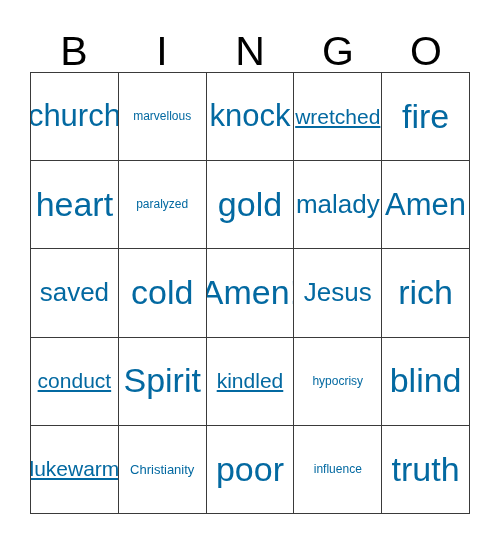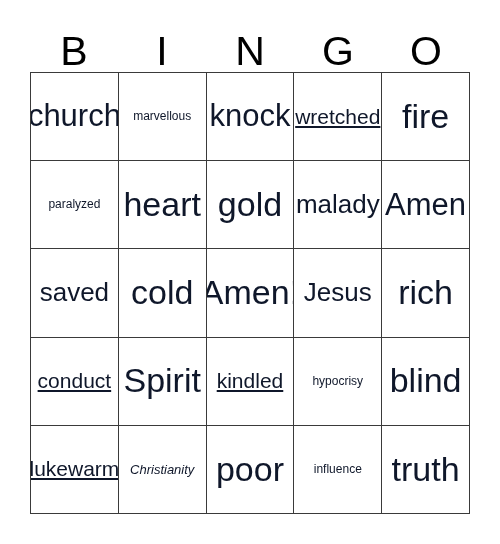--- a/index.html
+++ b/index.html
@@ -66,31 +66,31 @@
     align-items: center;
     justify-content: center;
     overflow: hidden;
     background: #ffffff;
   }
   .cell-text {
     display: block;
     text-align: center;
     white-space: nowrap;
     line-height: 1.05;
-    color: #0f172a;
+    color: #0369a1;
     padding: 0 2px;
   }
 
   
   .fs-xl { font-size: 34px; }
   .fs-lg { font-size: 31px; }
   .fs-md { font-size: 26px; }
   .fs-sm { font-size: 21px; text-decoration: underline; }
   .fs-xs { font-size: 12px; }
-  .fs-xxs { font-size: 13px; font-style: italic; }
+  .fs-xxs { font-size: 13px; }
 </style>
 </head>
 <body>
 
 <div id="bingo-card">
 
   <div id="header-row">
     <div class="header-letter">B</div>
     <div class="header-letter">I</div>
     <div class="header-letter">N</div>
@@ -110,24 +110,24 @@
         <span class="cell-text fs-lg">knock</span>
       </div>
     <div class="cell">
         <span class="cell-text fs-sm">wretched</span>
       </div>
     <div class="cell">
         <span class="cell-text fs-xl">fire</span>
       </div>
 
     <div class="cell">
-        <span class="cell-text fs-xs">paralyzed</span>
+        <span class="cell-text fs-xl">heart</span>
       </div>
     <div class="cell">
-        <span class="cell-text fs-xl">heart</span>
+        <span class="cell-text fs-xs">paralyzed</span>
       </div>
     <div class="cell">
         <span class="cell-text fs-xl">gold</span>
       </div>
     <div class="cell">
         <span class="cell-text fs-md">malady</span>
       </div>
     <div class="cell">
         <span class="cell-text fs-lg">Amen</span>
       </div>

